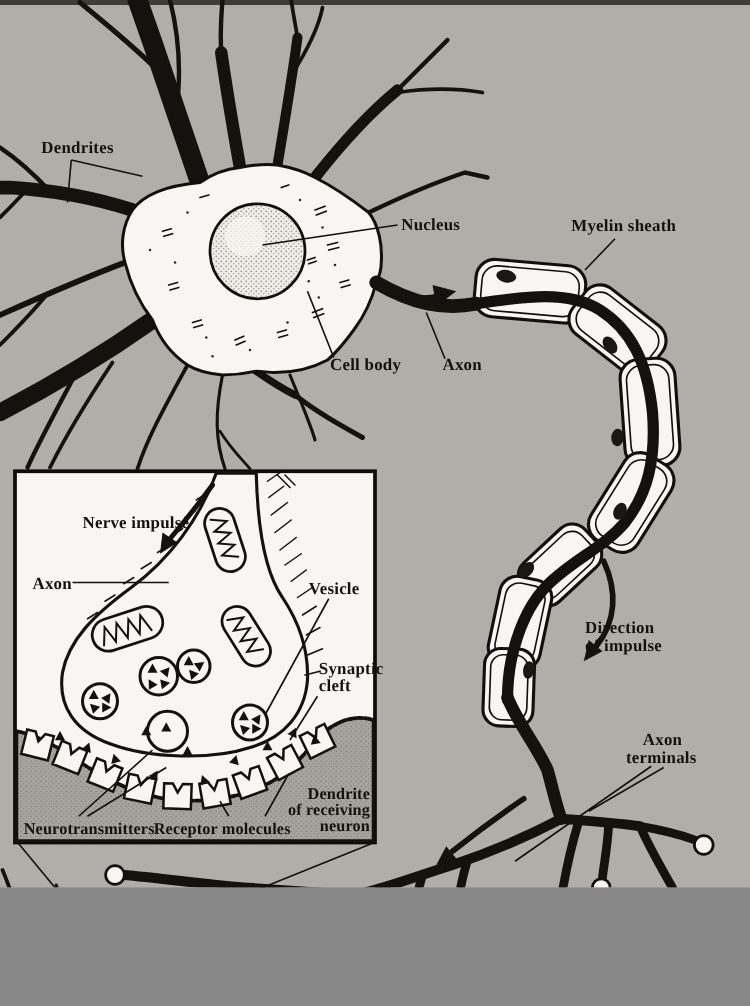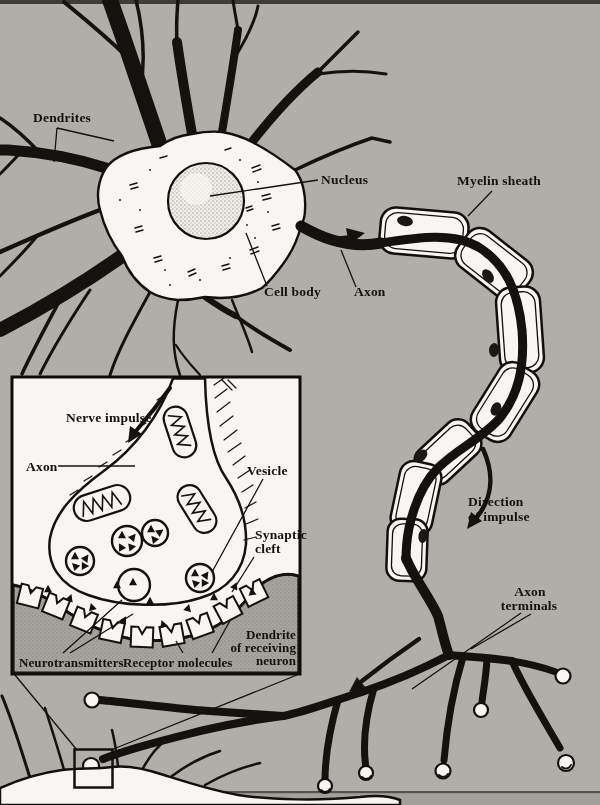--- a/index.html
+++ b/index.html
@@ -1,16 +1,16 @@
 <!DOCTYPE html>
 <html style="--bg: #b1aeaa; --ink: #14110e; --paper: #f8f6f2; --dgray: #a7a49f;"><head>
 <meta charset="utf-8">
 <style>
   html,body{margin:0;padding:0;background:#888;}
-  .stage{position:relative;width:600px;height:805px;overflow:hidden;background:var(--bg,#b1aeaa);}
+  .stage{position:relative;width:600px;height:710px;overflow:hidden;background:var(--bg,#b1aeaa);}
   svg{display:block;}
   .lbl{font-family:"Liberation Serif",serif;font-weight:700;font-size:13.5px;fill:var(--ink,#14110e);letter-spacing:.2px;}
   .lbl-sm{font-family:"Liberation Serif",serif;font-weight:700;font-size:13px;fill:var(--ink,#14110e);letter-spacing:.1px;}
   .leader{stroke:var(--ink,#14110e);stroke-width:1.3;fill:none;}
   .ink{stroke:var(--ink,#14110e);fill:none;stroke-linecap:round;}
   .paperfill{fill:var(--paper,#f8f6f2);}
 </style>
 </head>
 <body>
 

